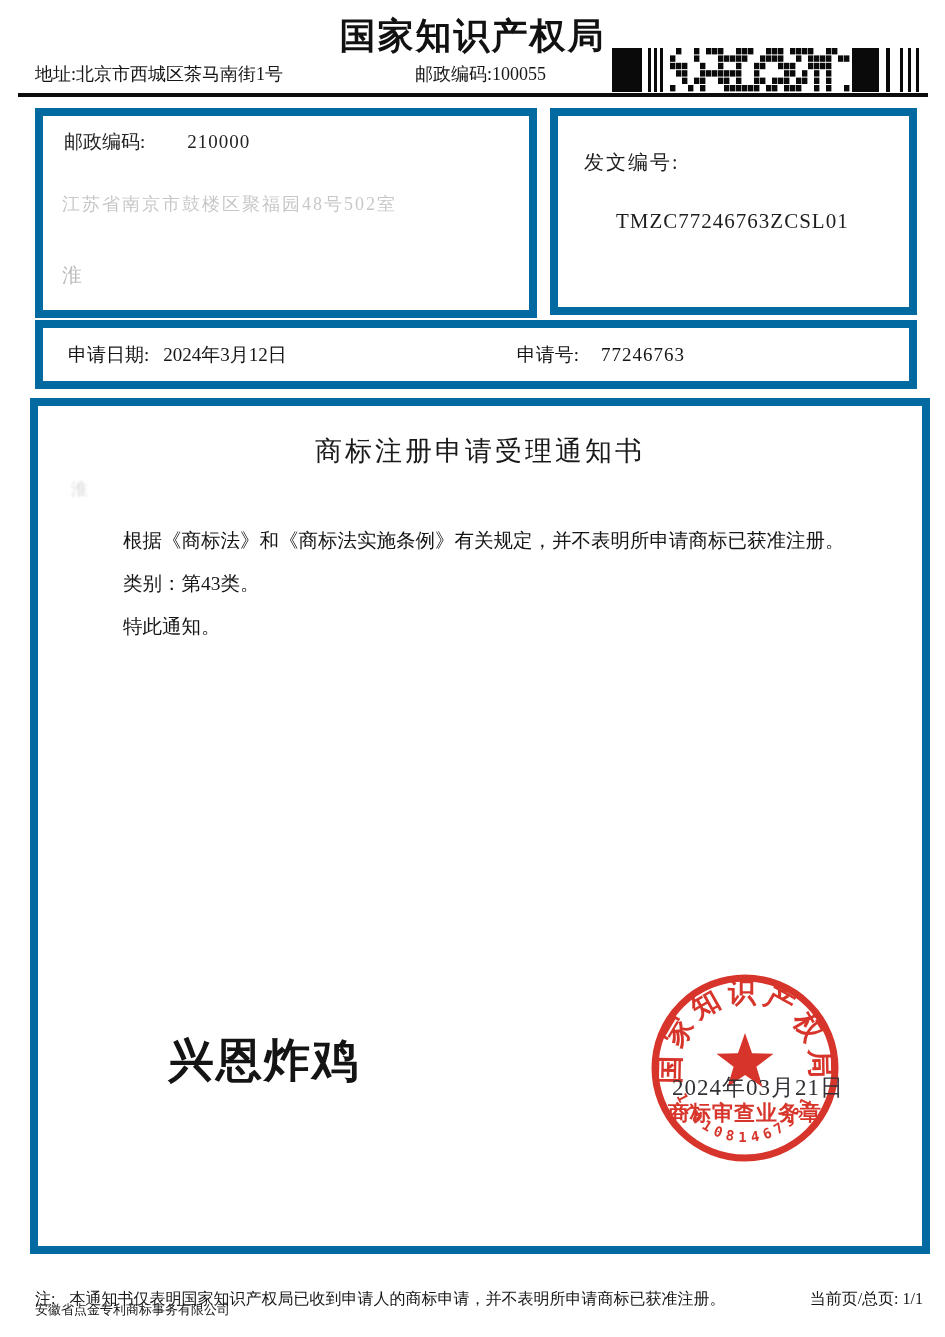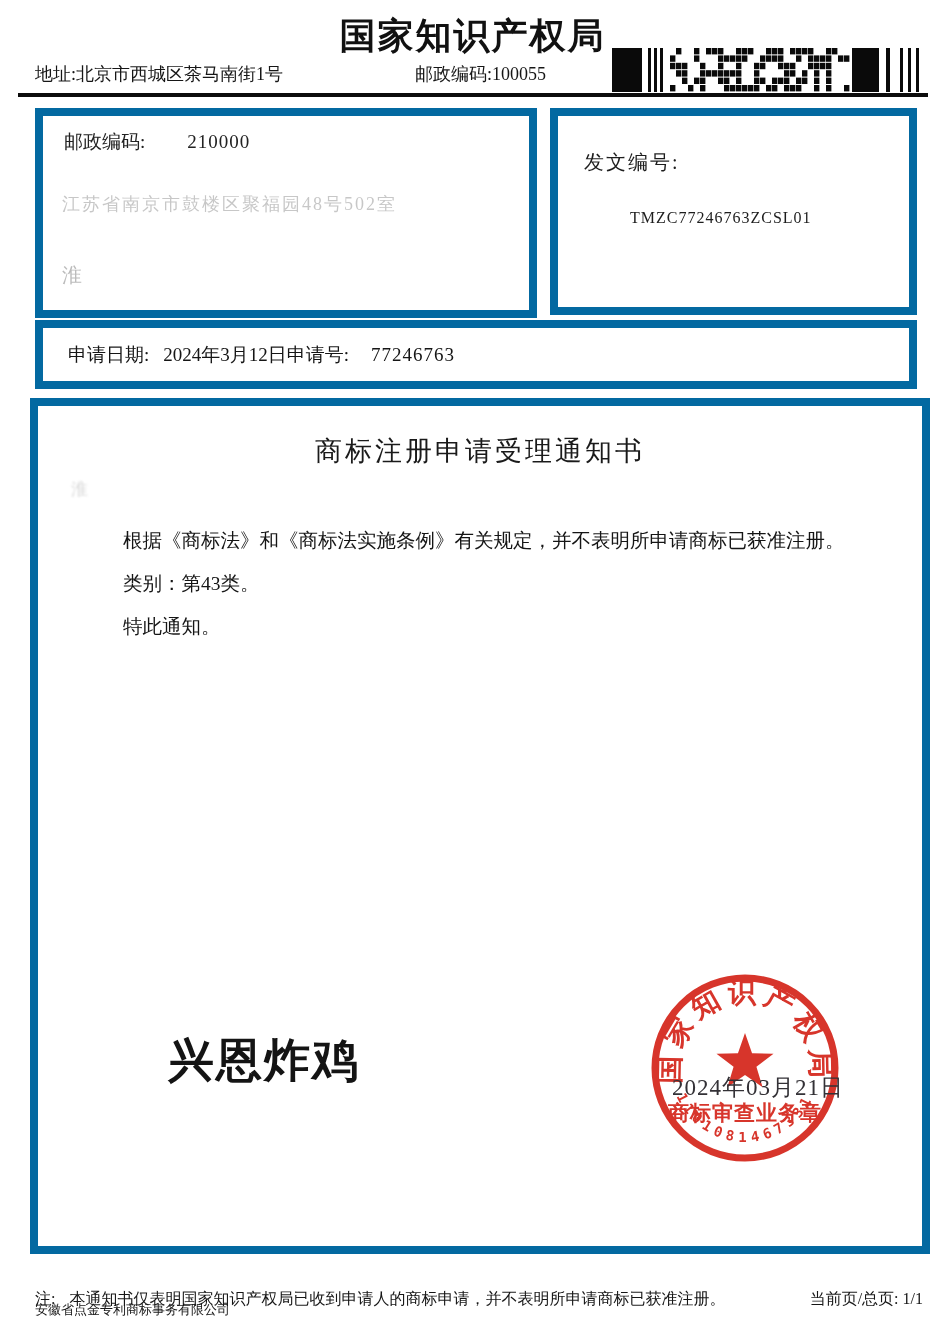--- a/index.html
+++ b/index.html
@@ -30,26 +30,26 @@
   .rcpt-addr{
     position:absolute;top:76px;left:19px;width:440px;
     font-size:18px;color:#9a9a9a;opacity:.55;
     filter:blur(0.7px);letter-spacing:2px;white-space:nowrap;
   }
   .rcpt-name{
     position:absolute;top:146px;left:19px;
     font-size:20px;color:#8f8f8f;opacity:.6;filter:blur(0.5px);
   }
   .disp-label{position:absolute;top:33px;left:26px;font-size:20px;color:#1d1d1d;letter-spacing:2px;}
-  .disp-value{position:absolute;top:93px;left:72px;font-size:16px;color:#1d1d1d;letter-spacing:1px;}
+  .disp-value{position:absolute;top:93px;left:58px;font-size:21px;color:#1d1d1d;letter-spacing:1px;}
   .app-bar{top:320px;left:35px;width:866px;height:53px;display:flex;align-items:center;}
   .app-bar .seg{font-size:19px;color:#151515;}
   .seg-date-label{margin-left:25px;}
   .seg-date-value{margin-left:14px;}
-  .seg-no-label{}
+  .seg-no-label{margin-left:230px;}
   .seg-no-value{margin-left:22px;letter-spacing:1px;}
   .main-box{top:398px;left:30px;width:884px;height:840px;}
   .notice-title{
     position:absolute;top:27px;left:0;width:100%;
     text-align:center;font-size:27px;color:#1a1a1a;letter-spacing:3px;
   }
   .recipient-mark{
     position:absolute;top:72px;left:33px;
     font-size:17px;color:#8a8a8a;opacity:.35;filter:blur(0.8px);
   }

